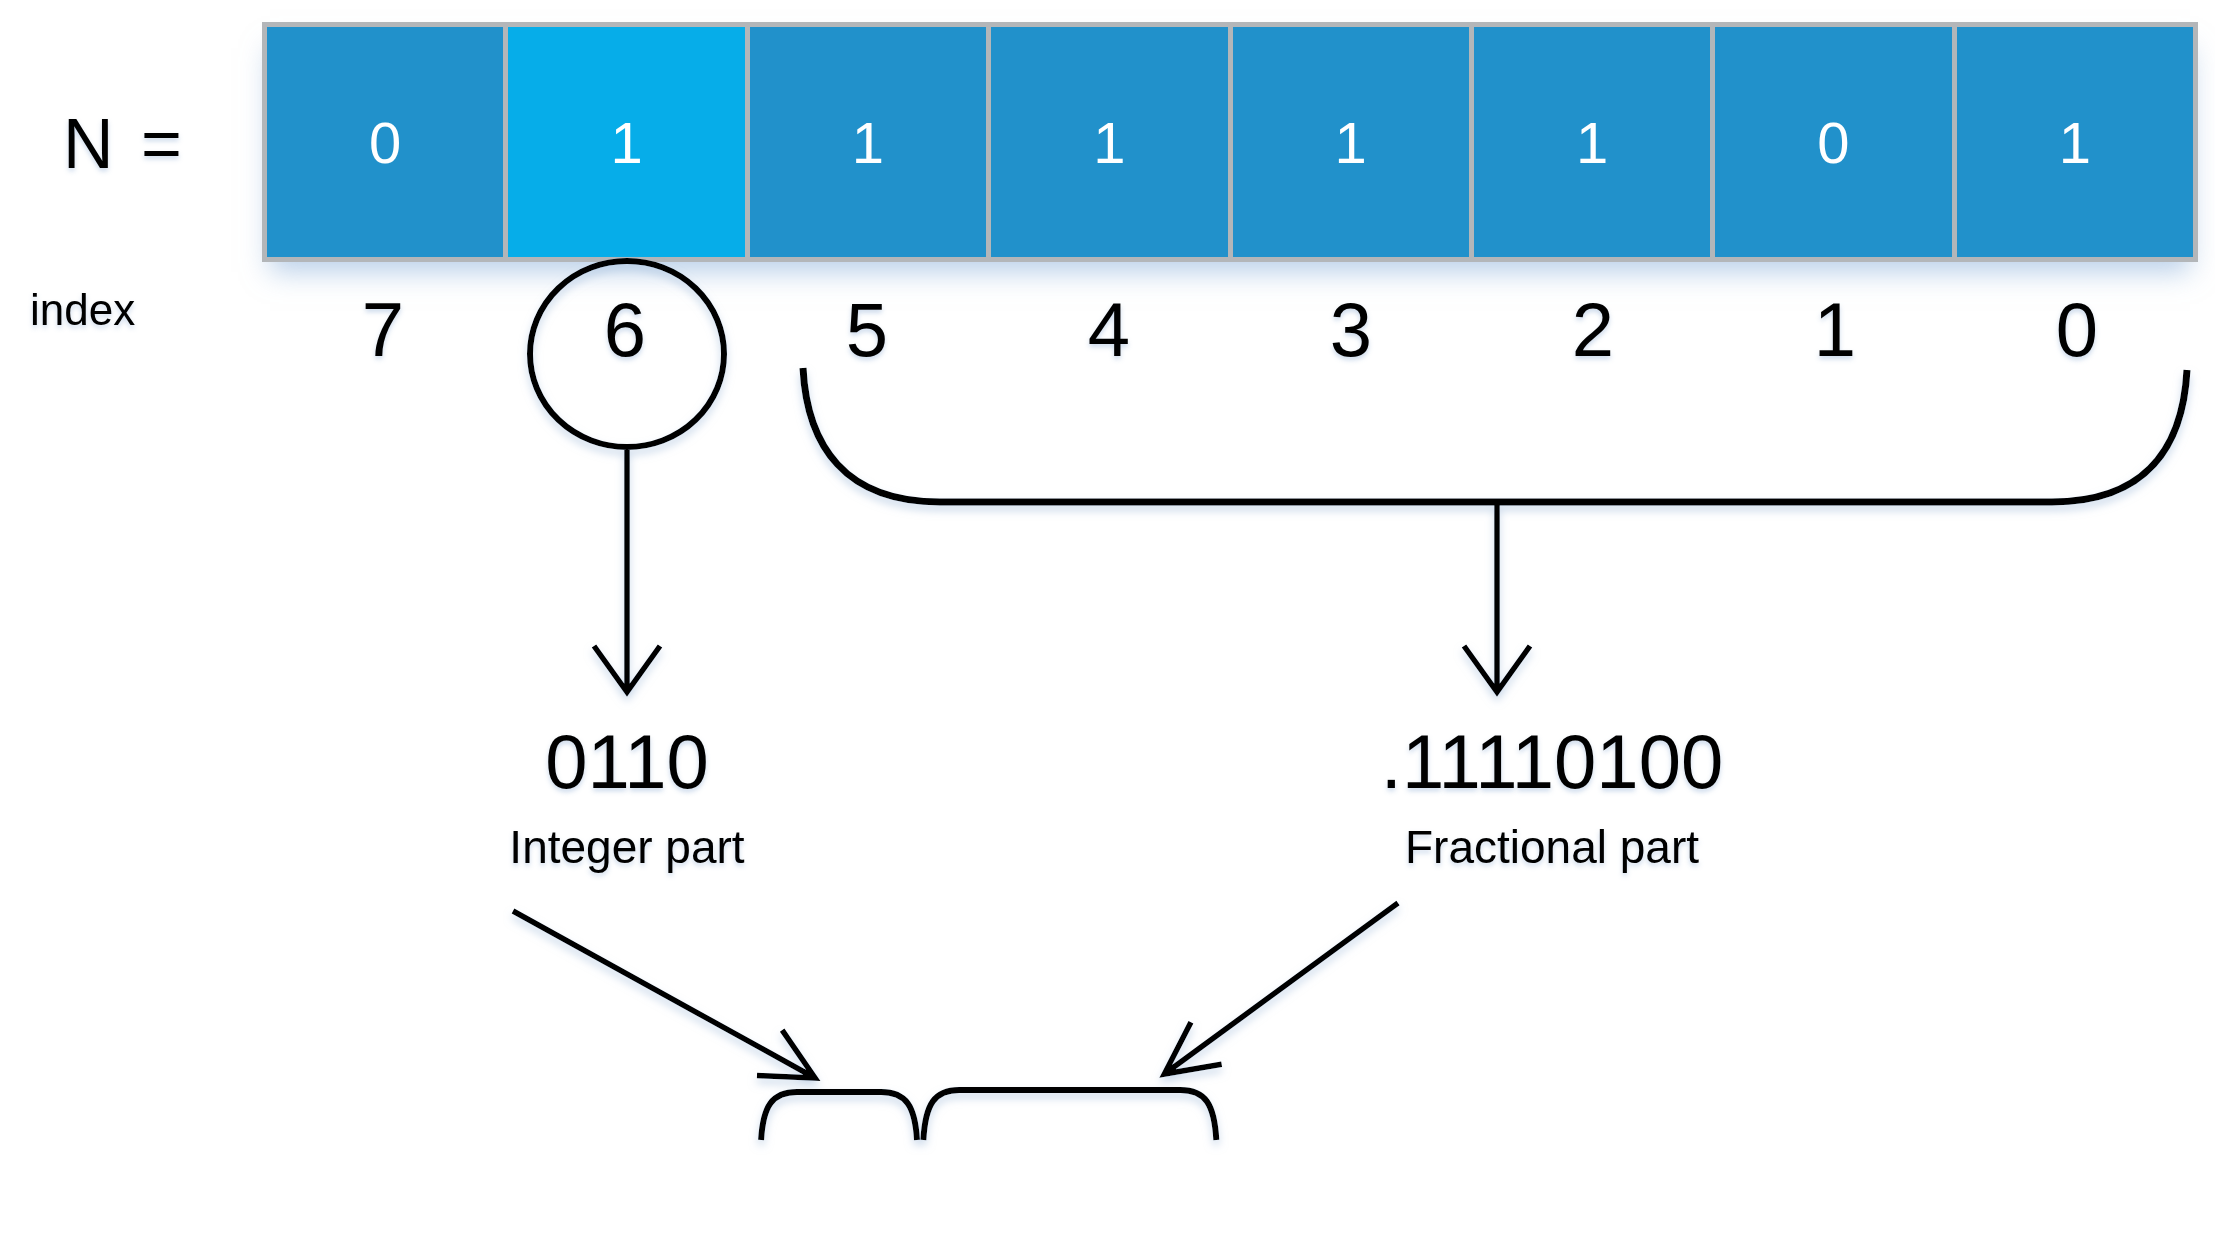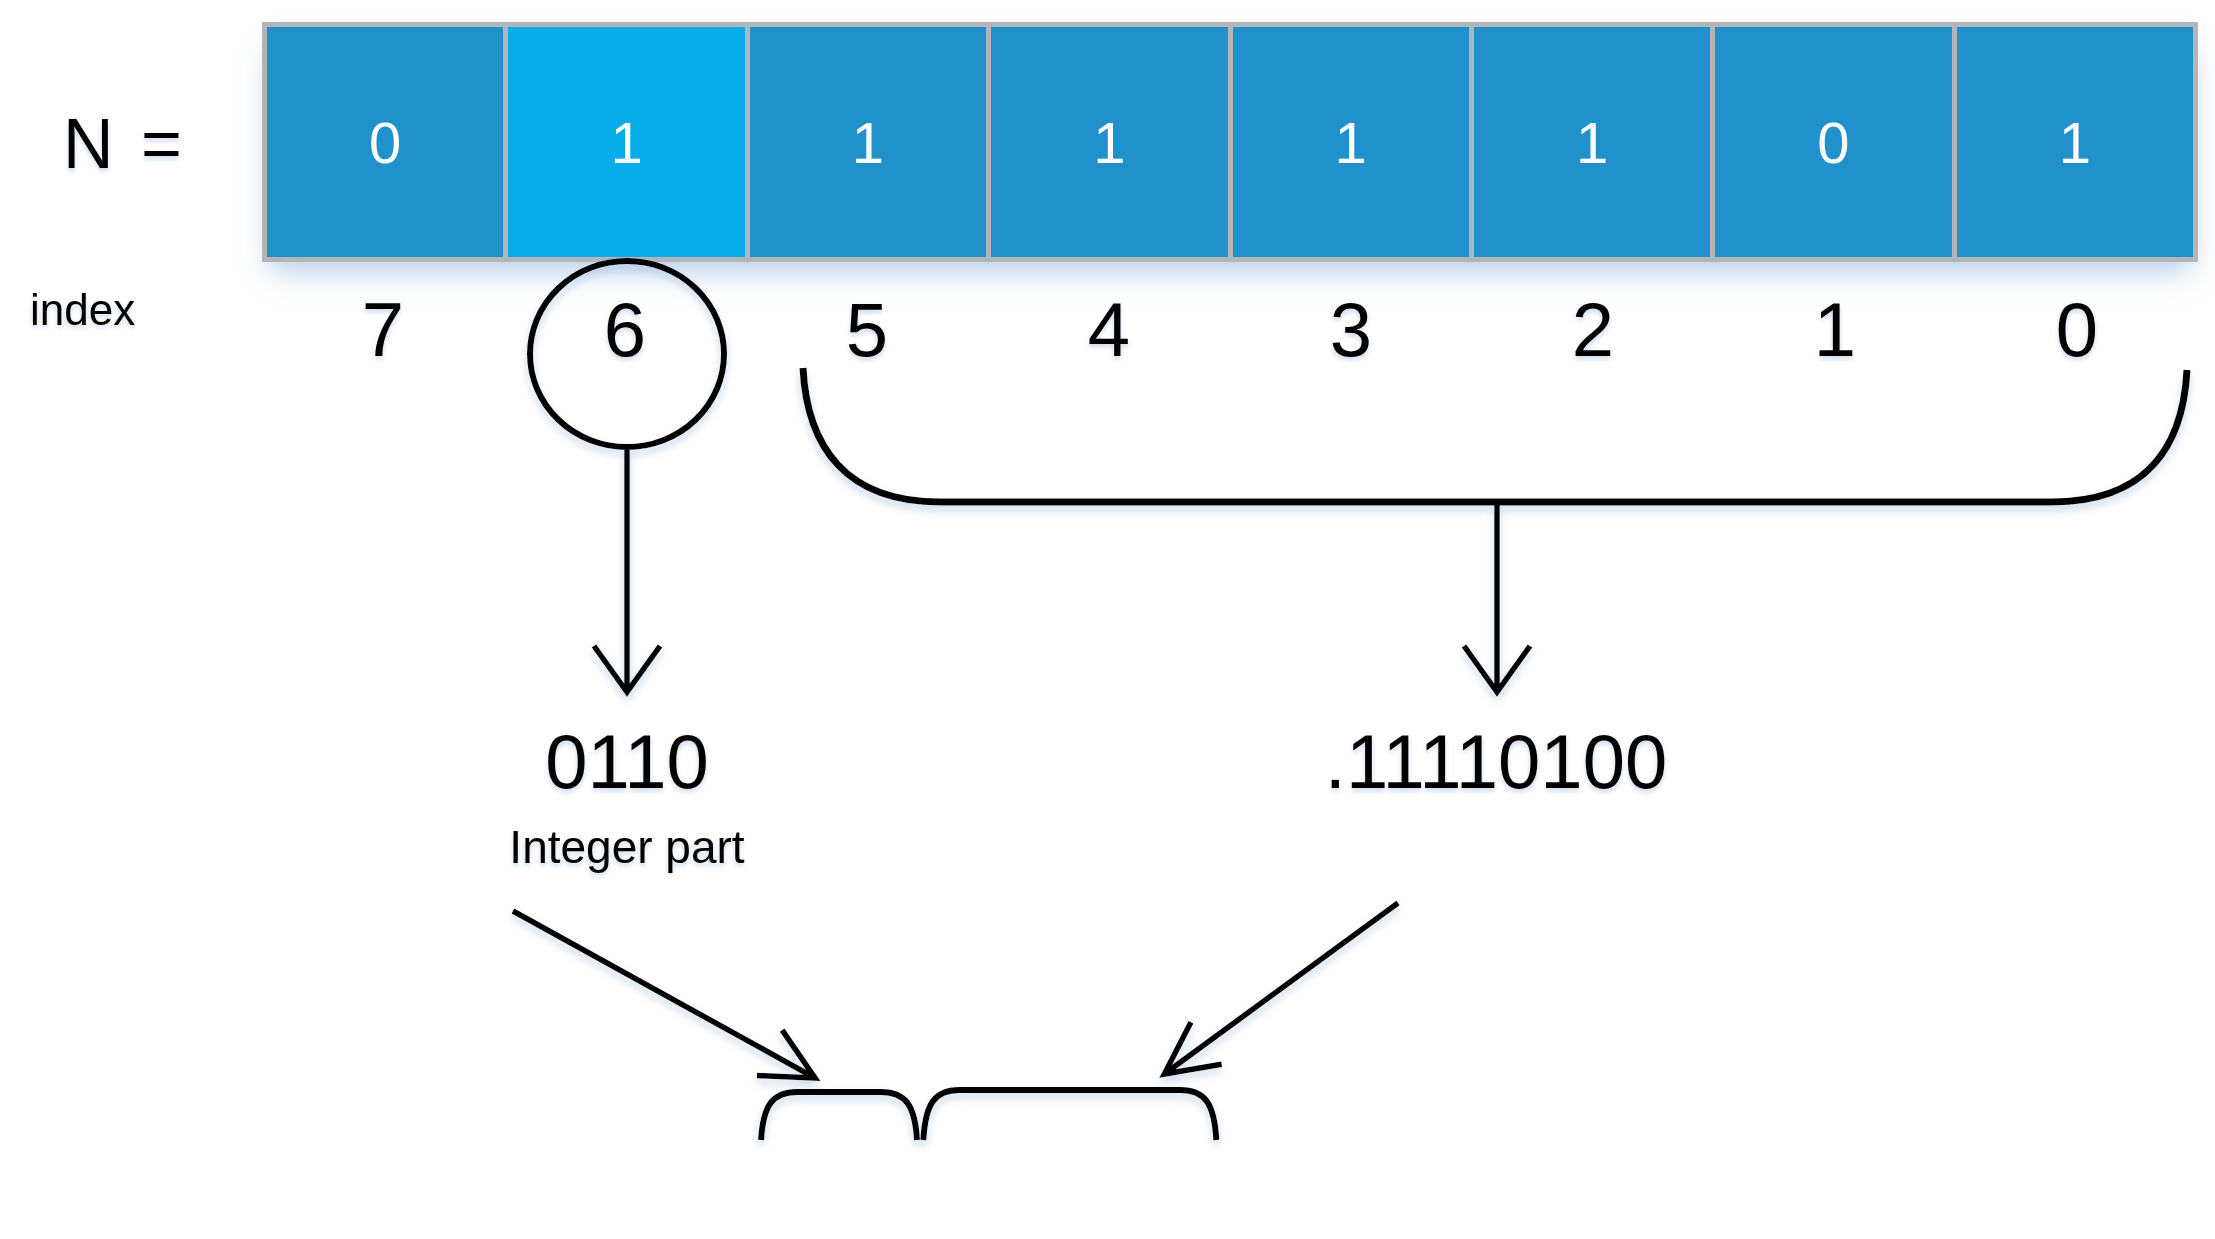--- a/index.html
+++ b/index.html
@@ -26,21 +26,21 @@
   
   .index-row{position:absolute;left:262px;top:286px;width:1936px;display:flex;}
   .index-cell{flex:1;text-align:center;font-size:76px;font-weight:500;}
 
   
   .mid-bits{position:absolute;top:718px;transform:translateX(-50%);
             font-size:76px;font-weight:500;white-space:pre;}
   .mid-caption{position:absolute;top:820px;transform:translateX(-50%);
                font-size:46px;font-weight:500;white-space:pre;}
   #int-bits-big,#int-caption{left:627px;}
-  #frac-bits-big,#frac-caption{left:1496px;}
+  #frac-bits-big,#frac-caption{left:1552px;}
 
   
   .formula{position:absolute;left:228px;top:1126px;font-size:66px;font-weight:500;
            white-space:pre;}
   .formula span{white-space:pre;}
   .sub{font-size:0.6em;position:relative;top:0.24em;}
 
   
   #overlay{position:absolute;left:0;top:0;width:2215px;height:1239px;pointer-events:none;}
   #overlay .ink{stroke:var(--ink,#000);fill:none;}
@@ -71,20 +71,21 @@
     <div class="index-cell soft">4</div>
     <div class="index-cell soft">3</div>
     <div class="index-cell soft">2</div>
     <div class="index-cell soft">1</div>
     <div class="index-cell soft">0</div>
   </div>
 
   <div id="int-bits-big" class="mid-bits soft">0110</div>
   <div id="int-caption" class="mid-caption soft">Integer part</div>
   <div id="frac-bits-big" class="mid-bits soft">.11110100</div>
+  <div id="frac-caption" class="mid-caption soft">Fractional part</div>
 
 
   <svg id="overlay" viewBox="0 0 2215 1239">
     <defs>
       <filter id="ds" x="-20%" y="-20%" width="140%" height="160%">
         <feDropShadow dx="0" dy="5" stdDeviation="4" flood-color="#9db8d8" flood-opacity="0.55"></feDropShadow>
       </filter>
     </defs>
     <g filter="url(#ds)">
       <ellipse class="ink" cx="627" cy="354" rx="97" ry="93" stroke-width="6"></ellipse>

